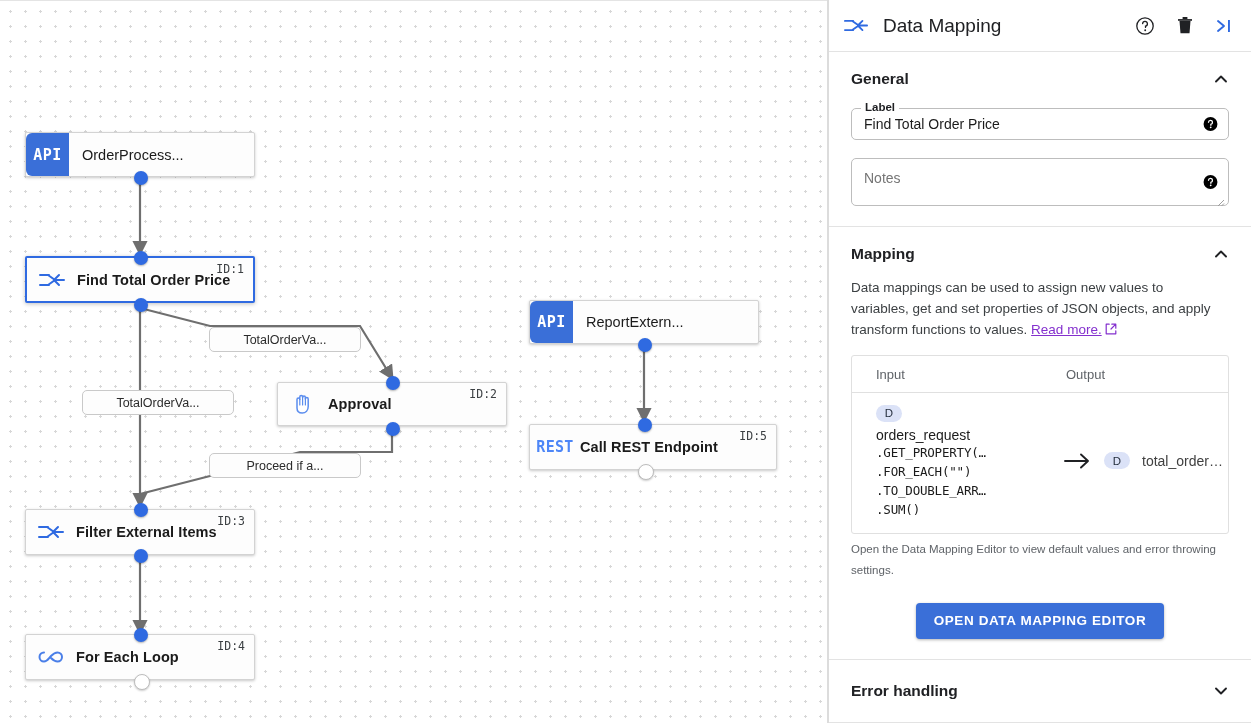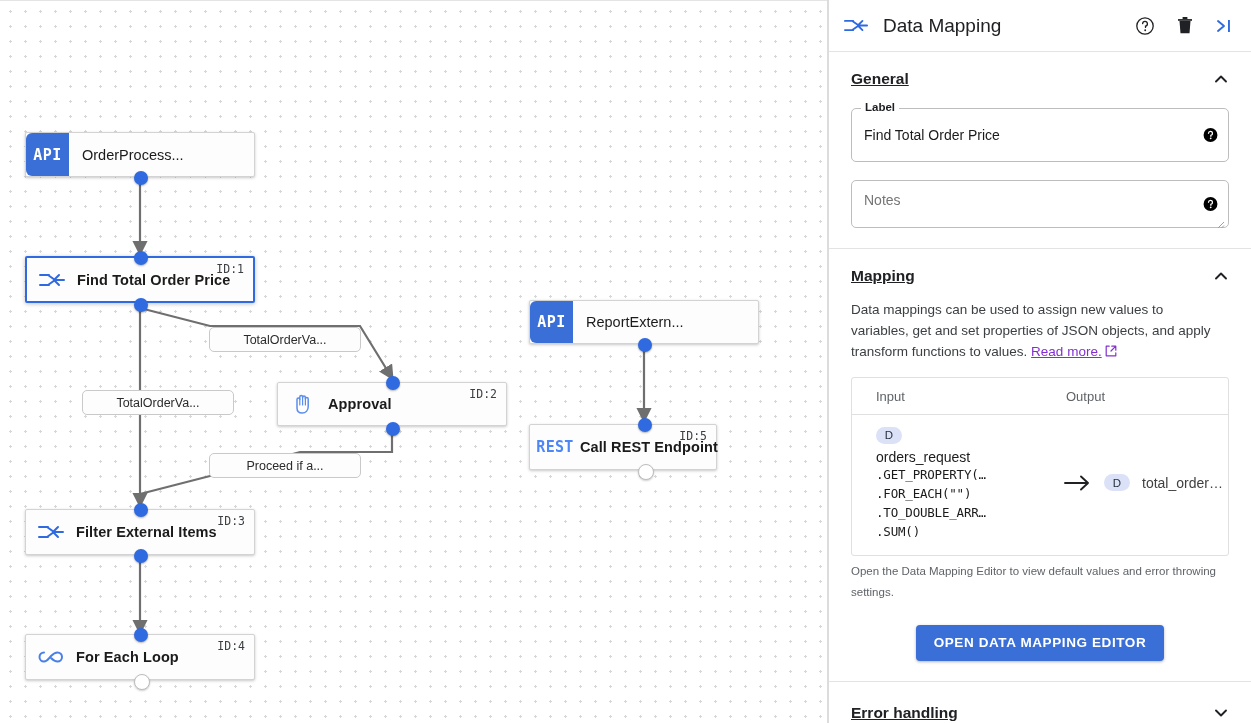--- a/index.html
+++ b/index.html
@@ -79,29 +79,29 @@
     padding:0 14px 0 12px;border-bottom:1px solid #e3e3e3;box-sizing:border-box;
   }
   .panel-header .hicon{width:30px;display:flex;align-items:center;justify-content:center;}
   .panel-title{font-size:19px;color:#202124;margin-left:12px;font-weight:400;}
   .header-actions{margin-left:auto;display:flex;align-items:center;gap:16px;}
   .hbtn{width:24px;height:24px;display:flex;align-items:center;justify-content:center;cursor:pointer;}
 
   .section{border-bottom:1px solid #e3e3e3;}
   .section-head{
     display:flex;align-items:center;justify-content:space-between;
-    padding:18px 22px 14px 22px;cursor:pointer;text-decoration:underline;
+    padding:18px 22px 14px 22px;cursor:pointer;
   }
   .section-head .stitle{font-size:15.5px;font-weight:700;color:#202124;}
   .chev{width:16px;height:16px;display:block;}
 
   .section-body{padding:0 22px 20px 22px;}
 
   .field-outline{
-    position:relative;border:1px solid #bdbdbd;border-radius:5px;height:54px;
+    position:relative;border:1px solid #bdbdbd;border-radius:5px;height:32px;
     display:flex;align-items:center;padding:0 12px;box-sizing:border-box;margin-top:6px;
   }
   .field-outline .flabel{
     position:absolute;top:-8px;left:9px;background:#fff;padding:0 4px;
     font-size:11.5px;font-weight:700;color:#202124;
   }
   .field-outline .fvalue{font-size:14px;color:#1b1b1b;}
   .field-outline .fhelp{position:absolute;right:10px;top:50%;transform:translateY(-50%);}
 
   .field-area{
@@ -233,21 +233,21 @@
       <div class="port" style="left:108px;top:-7px;"></div>
       <div class="port hollow" style="left:108px;top:39px;"></div>
     </div>
 
     <div class="node api" style="left:529px;top:300px;width:230px;height:44px;">
       <div class="api-badge">API</div>
       <div class="api-name">ReportExtern...</div>
       <div class="port" style="left:108px;top:37px;"></div>
     </div>
 
-    <div class="node plain" style="left:529px;top:424px;width:188px;height:46px;">
+    <div class="node plain" style="left:529px;top:424px;width:248px;height:46px;">
       <div class="icoslot">
         <span class="rest-badge">REST</span>
       </div>
       <div class="ntitle">Call REST Endpoint</div>
       <div class="id-badge">ID:5</div>
       <div class="port" style="left:108px;top:-7px;"></div>
       <div class="port hollow" style="left:108px;top:39px;"></div>
     </div>
 
     <div class="edge-label" style="left:209px;top:327px;width:152px;">TotalOrderVa...</div>

